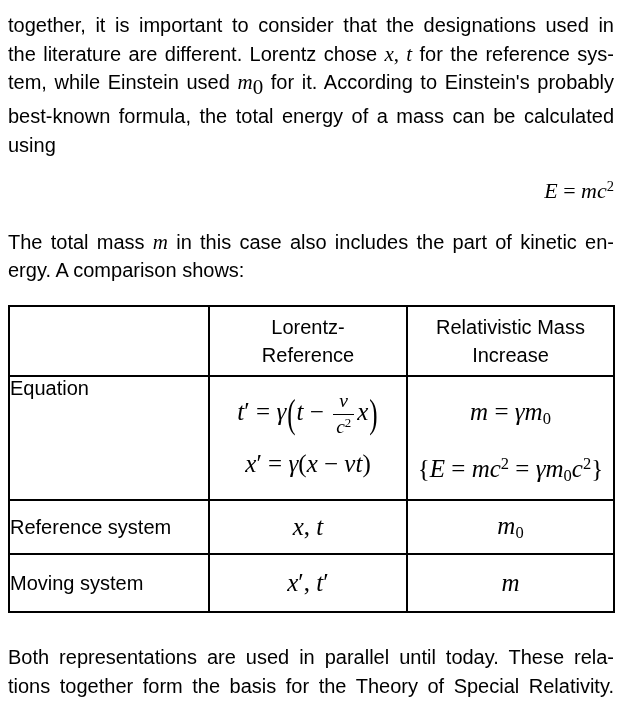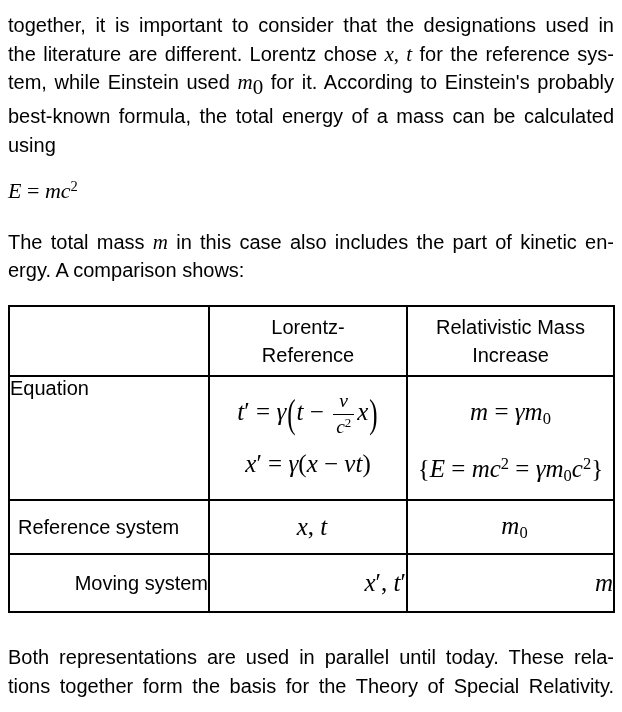--- a/index.html
+++ b/index.html
@@ -16,33 +16,33 @@
   .mi{font-family:"Liberation Serif","DejaVu Serif",serif;font-style:italic;}
   .mr{font-family:"Liberation Serif","DejaVu Serif",serif;font-style:normal;}
   .para .mi,.para .mr{font-size:1.05em;}
   .msub{font-size:66%;vertical-align:-0.25em;}
   .msup{font-size:66%;vertical-align:0.5em;}
   .frac{display:inline-block;vertical-align:middle;text-align:center;line-height:1.15;font-size:78%;margin:0 3px;}
   .frac .num{display:block;padding:0 3px 1px 3px;}
   .frac .den{display:block;border-top:1.5px solid var(--fg,#000);padding:1px 3px 0 3px;}
   .big{display:inline-block;line-height:1;transform:scale(1,1.62);transform-origin:50% 52%;vertical-align:-0.08em;padding:0 1px;}
   .formula{font-family:"Liberation Serif","DejaVu Serif",serif;font-size:25px;}
-  .display-formula{text-align:left;font-size:22px;height:34px;line-height:34px;margin-top:9px;}
+  .display-formula{text-align:right;font-size:22px;height:34px;line-height:34px;margin-top:9px;}
   .para2{margin-top:25px;}
   .para3{margin-top:30px;}
   
   table.cmp{border-collapse:collapse;table-layout:fixed;width:605px;margin-top:20px;}
   .cmp th,.cmp td{border:2px solid var(--line,#000);padding:0;font-weight:normal;}
   .cmp th{height:68px;text-align:center;line-height:28.5px;font-size:20px;}
   .lbl{text-align:left;padding-left:9px;font-size:20px;vertical-align:middle;}
   .toplbl{vertical-align:top;padding-top:22px;}
   .cform{text-align:center;vertical-align:middle;}
   .eqrow td{height:122px;margin-left:22px;}
-  tr.r3 td{height:52px;padding-left:8px;}
-  tr.r4 td{height:56px;text-align:right;}
+  tr.r3 td{height:52px;}
+  tr.r4 td{height:56px;}
   .fline{height:52px;line-height:52px;text-align:center;}
 </style>
 </head>
 <body style="--bg: #ffffff; --fg: #000000; --line: #000000;">
 
 <main class="page">
 
   <div class="para">
       <div class="line just"><span class="txt">together, it is important to consider that the designations used in</span></div>
       <div class="line just"><span class="txt">the literature are different. Lorentz chose </span><span class="mi">x</span><span class="mr">, </span><span class="mi">t</span><span class="txt"> for the reference sys-</span></div>

